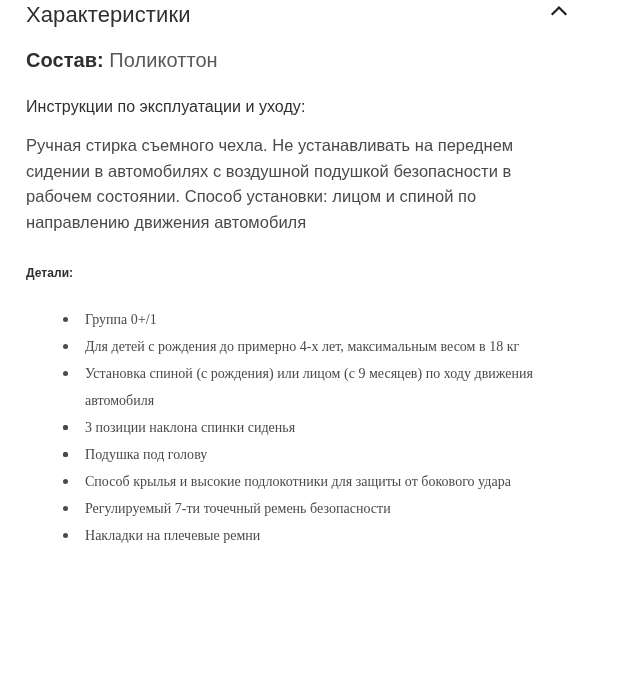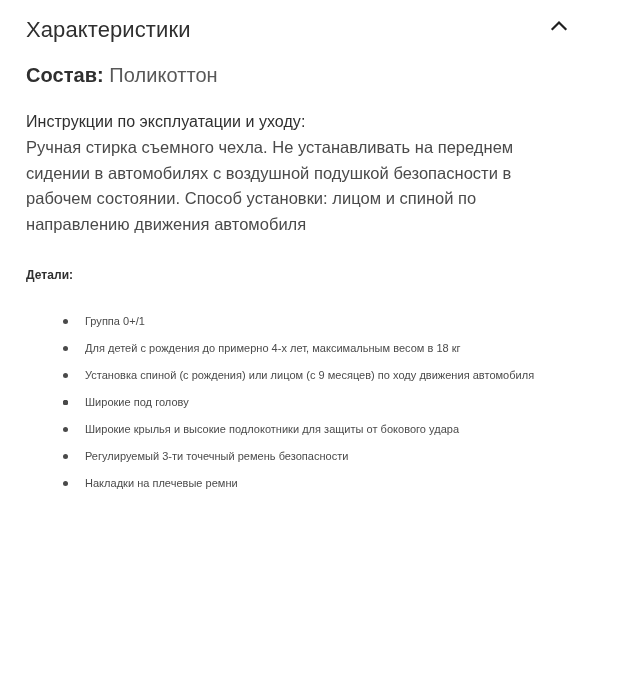--- a/index.html
+++ b/index.html
@@ -15,21 +15,21 @@
     font-family: "Liberation Sans", "DejaVu Sans", sans-serif;
     color: #3c3c3c;
     -webkit-font-smoothing: antialiased;
   }
 
   .panel {
     position: relative;
     width: 618px;
     height: 567px;
     box-sizing: border-box;
-    padding: 15px 26px;
+    padding: 0 26px;
     overflow: hidden;
   }
 
   
   .section-header {
     position: relative;
     display: flex;
     align-items: flex-start;
     justify-content: space-between;
     padding-top: 1px;
@@ -83,21 +83,21 @@
     color: #2f2f2f;
     margin-top: 25px;
     letter-spacing: 0.05px;
   }
 
   .block-paragraph {
     font-size: 16.5px;
     line-height: 25.5px;
     font-weight: 400;
     color: #4a4a4a;
-    margin-top: 2px;
+    margin-top: 15px;
     max-width: 545px;
     letter-spacing: 0.02px;
   }
 
   .details-heading {
     font-size: 12px;
     line-height: 22px;
     font-weight: 700;
     color: #2f2f2f;
     margin-top: 27px;
@@ -107,24 +107,25 @@
   
   .details-list {
     list-style: none;
     margin: 22px 0 0 0;
     padding: 0;
     max-width: 540px;
   }
   .details-list li {
     position: relative;
     padding-left: 59px;
-    font-size: 11px;
+    font-size: 14px;
     line-height: 27px;
     color: #4a4a4a;
     letter-spacing: 0.02px;
+    font-family: Liberation Serif, serif;
   }
   .details-list li .bullet-dot {
     position: absolute;
     left: 37px;
     top: 11px;
     width: 5px;
     height: 5px;
     border-radius: 50%;
     background: #4a4a4a;
   }
@@ -167,32 +168,36 @@
     </li>
     <li>
       <span class="bullet-dot"></span>
       <span>Установка спиной (с рождения) или лицом (с 9 месяцев) по ходу движения автомобиля</span>
     </li>
     <li>
       <span class="bullet-dot"></span>
     </li>
     <li>
       <span class="bullet-dot"></span>
-    </li>
-    <li>
-      <span class="bullet-dot"></span>
-      <span>Широкие под голову</span>
-    </li>
-    <li>
-      <span class="bullet-dot"></span>
-      <span>Широкие крылья и высокие подлокотники для защиты от бокового удара</span>
-    </li>
-    <li>
-      <span class="bullet-dot"></span>
-      <span>Регулируемый 3-ти точечный ремень безопасности</span>
+      <span>3 позиции наклона спинки сиденья</span>
+    </li>
+    <li>
+      <span class="bullet-dot"></span>
+    </li>
+    <li>
+      <span class="bullet-dot"></span>
+      <span>Подушка под голову</span>
+    </li>
+    <li>
+      <span class="bullet-dot"></span>
+      <span>Способ крылья и высокие подлокотники для защиты от бокового удара</span>
+    </li>
+    <li>
+      <span class="bullet-dot"></span>
+      <span>Регулируемый 7-ти точечный ремень безопасности</span>
     </li>
     <li>
       <span class="bullet-dot"></span>
       <span>Накладки на плечевые ремни</span>
     </li>
   </ul>
 
 </div>
 
 </body></html>

